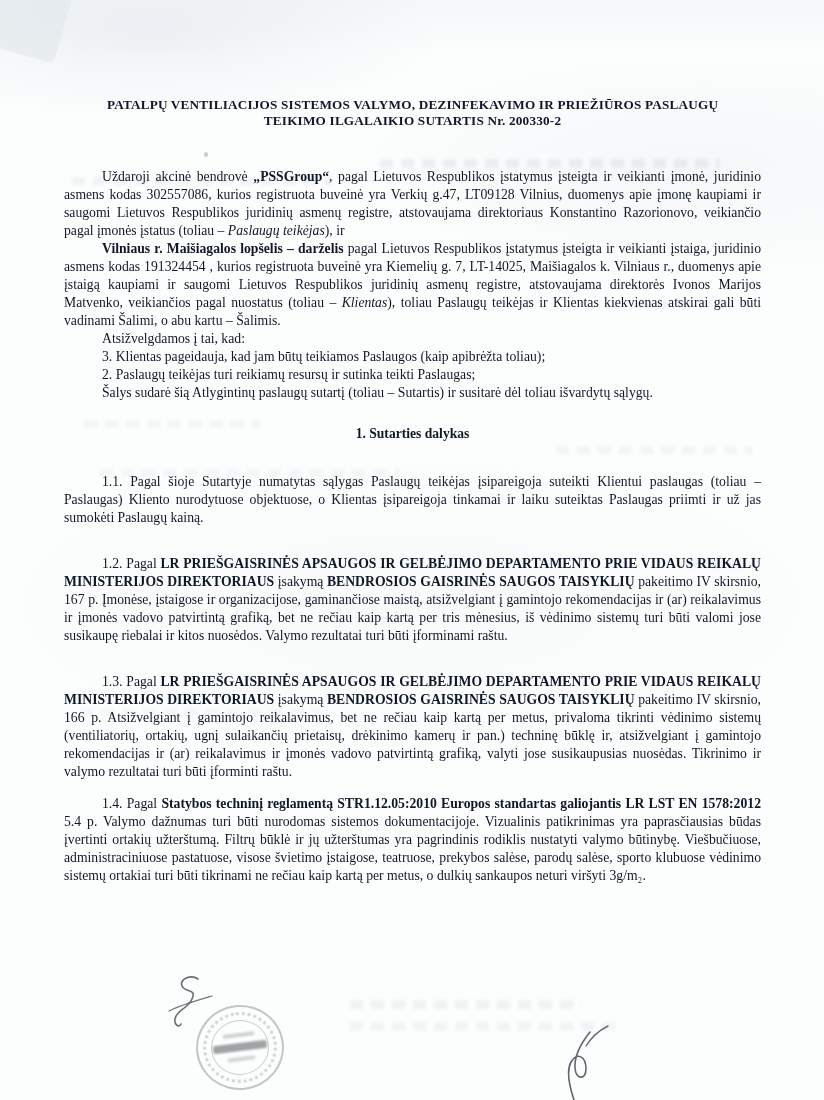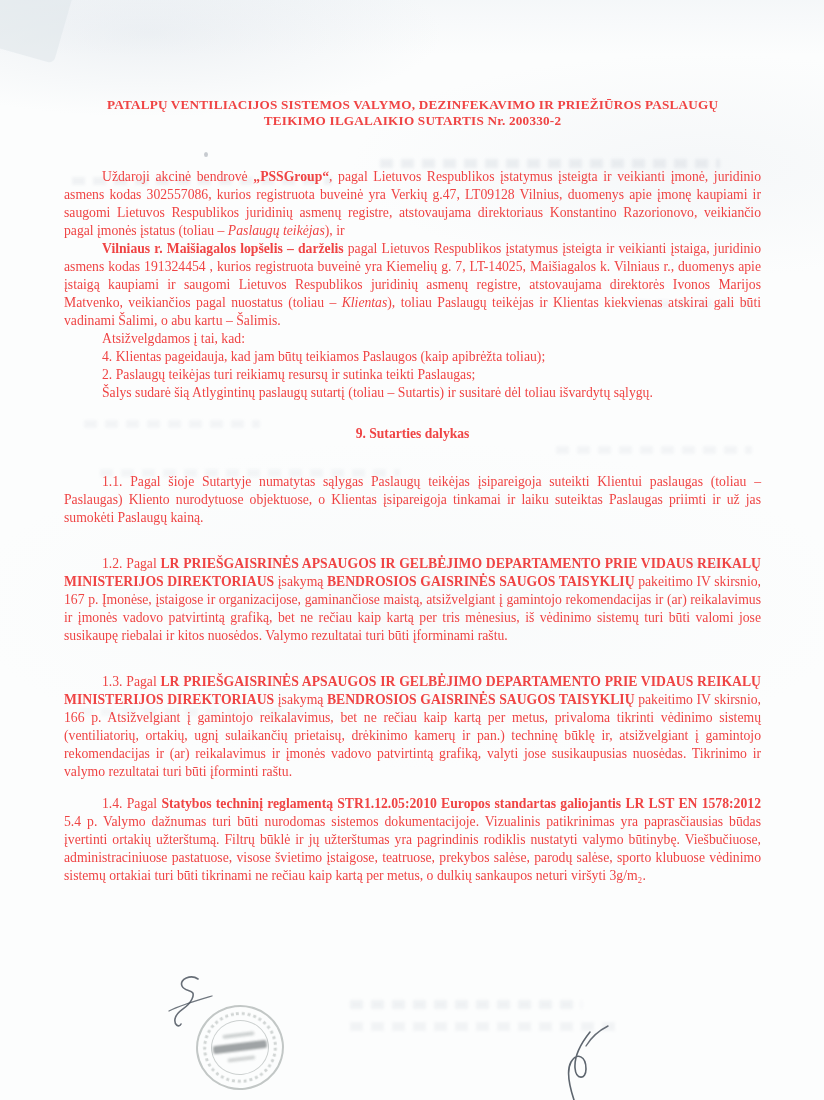--- a/index.html
+++ b/index.html
@@ -1,20 +1,20 @@
 <!DOCTYPE html>
 <html><head>
 <meta charset="utf-8">
 <style>
   html,body { margin:0; padding:0; background:#e9e9e9; }
   .page {
     position:relative; width:824px; height:1100px; margin:0 auto;
     background:#fcfdfd; overflow:hidden;
     font-family:"Liberation Serif","DejaVu Serif",serif;
-    color:#ef4444;
+    color:#0f172a;
   }
   .page::before{
     content:""; position:absolute; inset:0; pointer-events:none;
     background:
       radial-gradient(ellipse 420px 120px at 18% 3%, rgba(205,214,224,.30), transparent 70%),
       radial-gradient(ellipse 500px 160px at 85% 15%, rgba(214,221,229,.18), transparent 70%),
       radial-gradient(ellipse 600px 220px at 50% 55%, rgba(220,226,232,.10), transparent 75%),
       linear-gradient(180deg, rgba(223,230,237,.25) 0px, rgba(255,255,255,0) 55px);
   }
   .corner-shade{ position:absolute; top:-26px; left:-44px; width:110px; height:76px;
@@ -96,26 +96,26 @@
     <h1 class="title">
       <span>PATALPŲ VENTILIACIJOS SISTEMOS VALYMO, DEZINFEKAVIMO IR PRIEŽIŪROS PASLAUGŲ</span>
       <span>TEIKIMO ILGALAIKIO SUTARTIS Nr. 200330-2</span>
     </h1>
 
 
     <div class="preamble">
       <p class="para"><span class="seg-normal">Uždaroji akcinė bendrovė </span><span class="seg-bold">„PSSGroup“</span><span class="seg-normal">, pagal Lietuvos Respublikos įstatymus įsteigta ir veikianti įmonė, juridinio asmens kodas 302557086, kurios registruota buveinė yra Verkių g.47, LT09128 Vilnius, duomenys apie įmonę kaupiami ir saugomi Lietuvos Respublikos juridinių asmenų registre, atstovaujama direktoriaus Konstantino Razorionovo, veikiančio pagal įmonės įstatus (toliau – </span><span class="seg-italic">Paslaugų teikėjas</span><span class="seg-normal">), ir</span></p>
       <p class="para"><span class="seg-bold">Vilniaus r. Maišiagalos lopšelis – darželis</span><span class="seg-normal"> pagal  Lietuvos Respublikos įstatymus įsteigta ir veikianti įstaiga, juridinio asmens kodas  191324454 , kurios registruota buveinė yra Kiemelių g. 7, LT-14025, Maišiagalos k. Vilniaus r., duomenys apie įstaigą kaupiami ir saugomi Lietuvos Respublikos juridinių asmenų registre, atstovaujama direktorės Ivonos Marijos Matvenko,  veikiančios pagal nuostatus (toliau – </span><span class="seg-italic">Klientas</span><span class="seg-normal">), toliau Paslaugų teikėjas ir Klientas kiekvienas atskirai gali būti vadinami Šalimi, o abu kartu – Šalimis.</span></p>
       <p class="para line">Atsižvelgdamos į tai, kad:</p>
-      <p class="para line">4. Klientas pageidauja, kad jam būtų teikiamos Paslaugos (kaip apibrėžta toliau);</p>
+      <p class="para line">3. Klientas pageidauja, kad jam būtų teikiamos Paslaugos (kaip apibrėžta toliau);</p>
       <p class="para line">2. Paslaugų teikėjas turi reikiamų resursų ir sutinka teikti Paslaugas;</p>
       <p class="para line">Šalys sudarė šią Atlygintinų paslaugų sutartį (toliau – Sutartis) ir susitarė dėl toliau išvardytų sąlygų.</p>
     </div>
 
-    <h2 class="secheading">9. Sutarties dalykas</h2>
+    <h2 class="secheading">1. Sutarties dalykas</h2>
 
     <p class="para clause-first"><span class="seg-normal">1.1. Pagal šioje Sutartyje numatytas sąlygas Paslaugų teikėjas įsipareigoja suteikti Klientui paslaugas (toliau – Paslaugas) Kliento nurodytuose objektuose, o Klientas įsipareigoja tinkamai ir laiku suteiktas Paslaugas priimti ir už jas sumokėti Paslaugų kainą.</span></p>
     <p class="para clause"><span class="seg-normal">1.2. Pagal </span><span class="seg-bold">LR PRIEŠGAISRINĖS APSAUGOS IR GELBĖJIMO DEPARTAMENTO PRIE VIDAUS REIKALŲ MINISTERIJOS DIREKTORIAUS</span><span class="seg-normal"> įsakymą </span><span class="seg-bold">BENDROSIOS GAISRINĖS SAUGOS TAISYKLIŲ</span><span class="seg-normal"> pakeitimo IV skirsnio, 167 p. Įmonėse, įstaigose ir organizacijose, gaminančiose maistą, atsižvelgiant į gamintojo rekomendacijas ir (ar) reikalavimus ir įmonės vadovo patvirtintą grafiką, bet ne rečiau kaip kartą per tris mėnesius, iš vėdinimo sistemų turi būti valomi jose susikaupę riebalai ir kitos nuosėdos. Valymo rezultatai turi būti įforminami raštu.</span></p>
     <p class="para clause"><span class="seg-normal">1.3. Pagal </span><span class="seg-bold">LR PRIEŠGAISRINĖS APSAUGOS IR GELBĖJIMO DEPARTAMENTO PRIE VIDAUS REIKALŲ MINISTERIJOS DIREKTORIAUS</span><span class="seg-normal"> įsakymą </span><span class="seg-bold">BENDROSIOS GAISRINĖS SAUGOS TAISYKLIŲ</span><span class="seg-normal"> pakeitimo IV skirsnio, 166 p. Atsižvelgiant į gamintojo reikalavimus, bet ne rečiau kaip kartą per metus, privaloma tikrinti vėdinimo sistemų (ventiliatorių, ortakių, ugnį sulaikančių prietaisų, drėkinimo kamerų ir pan.) techninę būklę ir, atsižvelgiant į gamintojo rekomendacijas ir (ar) reikalavimus ir įmonės vadovo patvirtintą grafiką, valyti jose susikaupusias nuosėdas. Tikrinimo ir valymo rezultatai turi būti įforminti raštu.</span></p>
     <p class="para clause-last"><span class="seg-normal">1.4. Pagal </span><span class="seg-bold">Statybos techninį reglamentą STR1.12.05:2010 Europos standartas galiojantis LR LST EN 1578:2012</span><span class="seg-normal"> 5.4 p. Valymo dažnumas turi būti nurodomas sistemos dokumentacijoje. Vizualinis patikrinimas yra paprasčiausias būdas įvertinti ortakių užterštumą. Filtrų būklė ir jų užterštumas yra pagrindinis rodiklis nustatyti valymo būtinybę. Viešbučiuose, administraciniuose pastatuose, visose švietimo įstaigose, teatruose, prekybos salėse, parodų salėse, sporto klubuose vėdinimo sistemų ortakiai turi būti tikrinami ne rečiau kaip kartą per metus, o dulkių sankaupos neturi viršyti 3g/m₂.</span></p>
   </div>
 
   <div class="sig sig1">
     <svg width="52" height="58" viewBox="0 0 52 58" fill="none" xmlns="http://www.w3.org/2000/svg">
       <path d="M33 4 C26 -1 14 4 17 11 C20 18 32 13 27 24 C22 35 12 34 10 44 C9 50 14 53 16 49" stroke="#4c555f" stroke-width="1.6" fill="none" stroke-linecap="round" opacity="0.85"></path>

